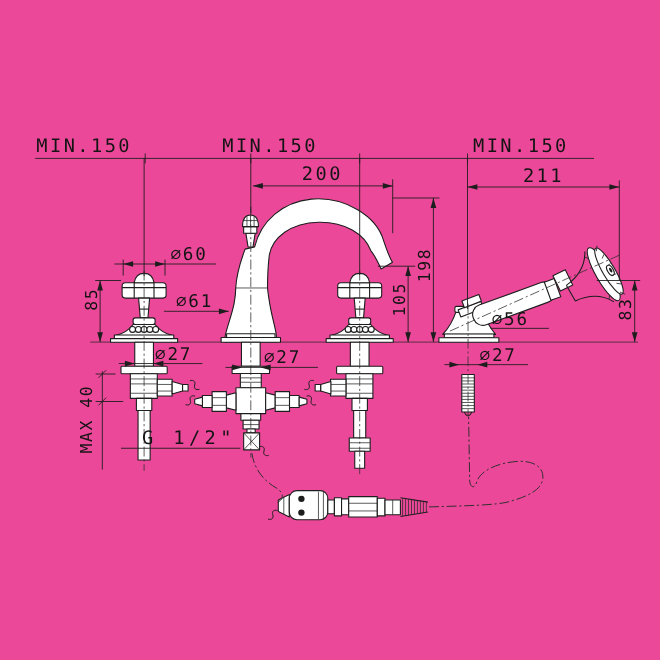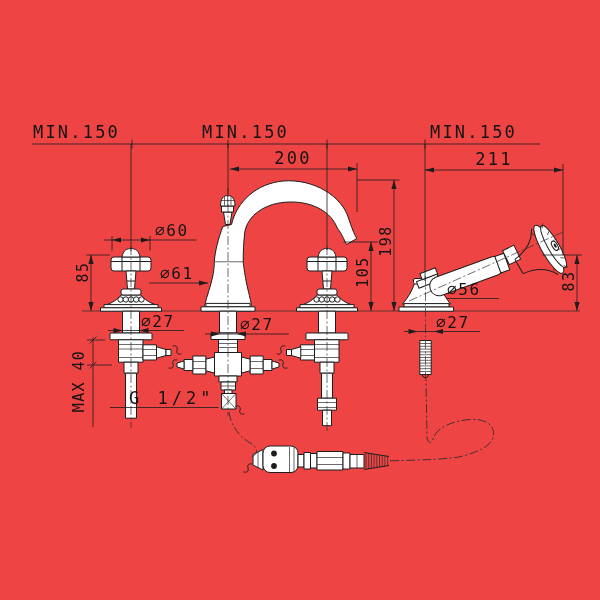--- a/index.html
+++ b/index.html
@@ -1,16 +1,16 @@
 <!DOCTYPE html>
 <html><head>
 <meta charset="utf-8">
 <style>
   html,body{margin:0;padding:0;background:#fff;}
-  .stage{position:relative;width:600px;height:600px;background:#ef4444;overflow:hidden;
+  .stage{position:relative;width:600px;height:600px;background:#ec4899;overflow:hidden;
          font-family:"DejaVu Sans Mono",monospace;}
   svg{display:block}
   
   .p{fill:#ffffff;stroke:#1d1d1d;stroke-width:1;stroke-linejoin:round;}
   
   .l{fill:none;stroke:#1d1d1d;stroke-width:1;stroke-linecap:butt;}
   
   .t{fill:none;stroke:#2a2a2a;stroke-width:.7;}
   
   .d{fill:none;stroke:#1d1d1d;stroke-width:.8;}

